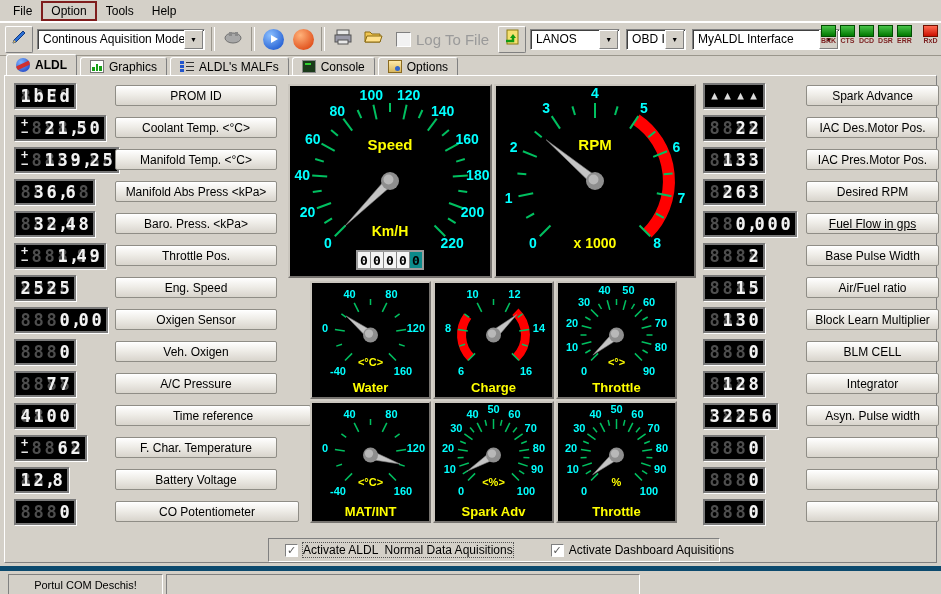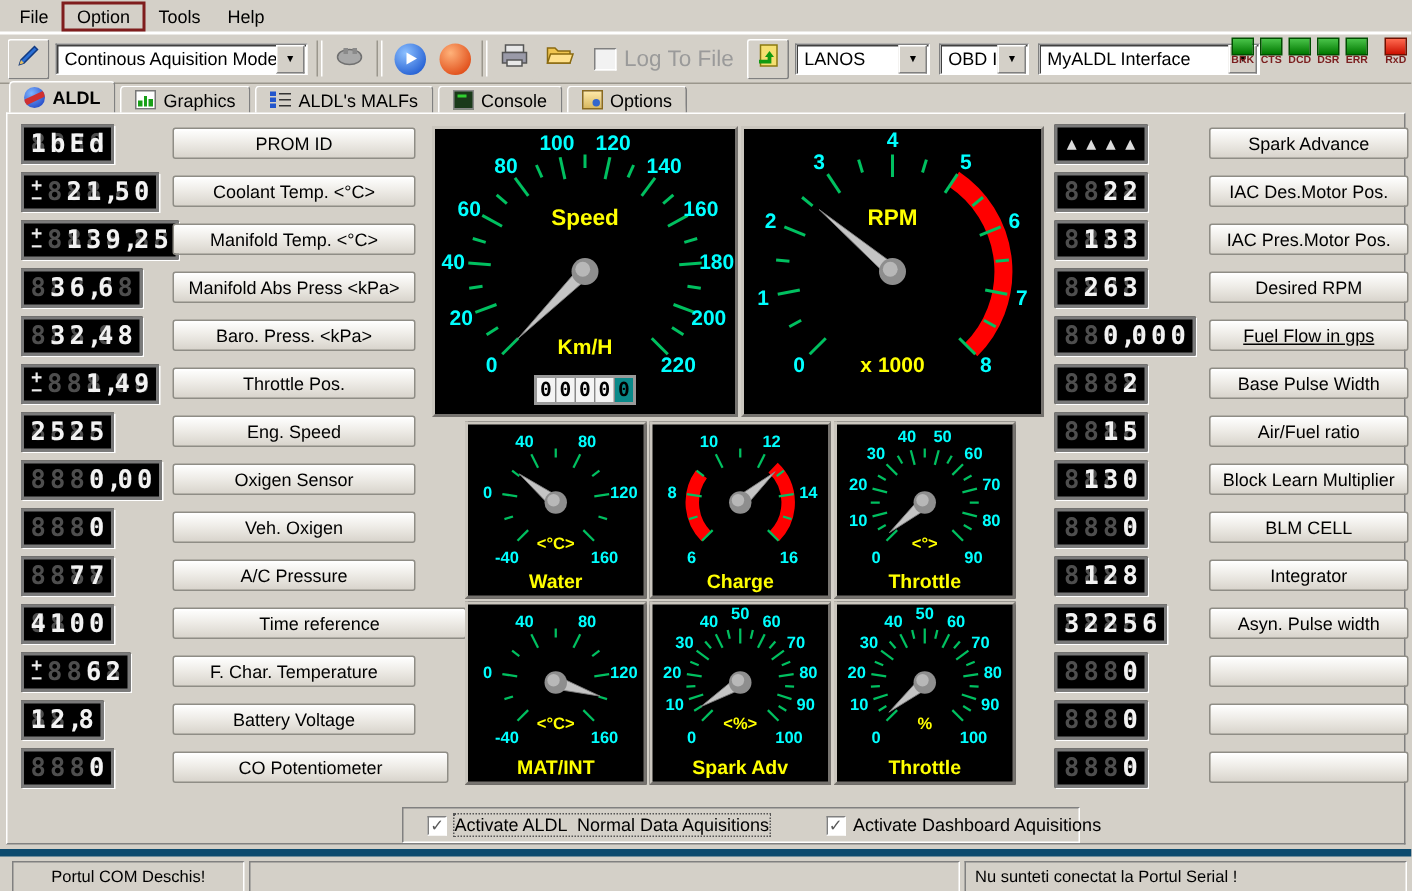--- a/index.html
+++ b/index.html
@@ -1099,14 +1099,13 @@
   </div>
   <div class="cb">
     <span class="cb-box">✓</span>
     <span class="cb-label">Activate Dashboard Aquisitions</span>
   </div>
 </div>
 
 <div class="statusbar">
   <div class="status-panel center" style="left:8px;width:155px">Portul COM Deschis!</div>
   <div class="status-panel" style="left:166px;width:474px"></div>
-  <div class="status-panel" style="left:643px;width:295px">Nu sunteti conectat la Portul Serial !</div>
 </div>
 
 </body></html>

